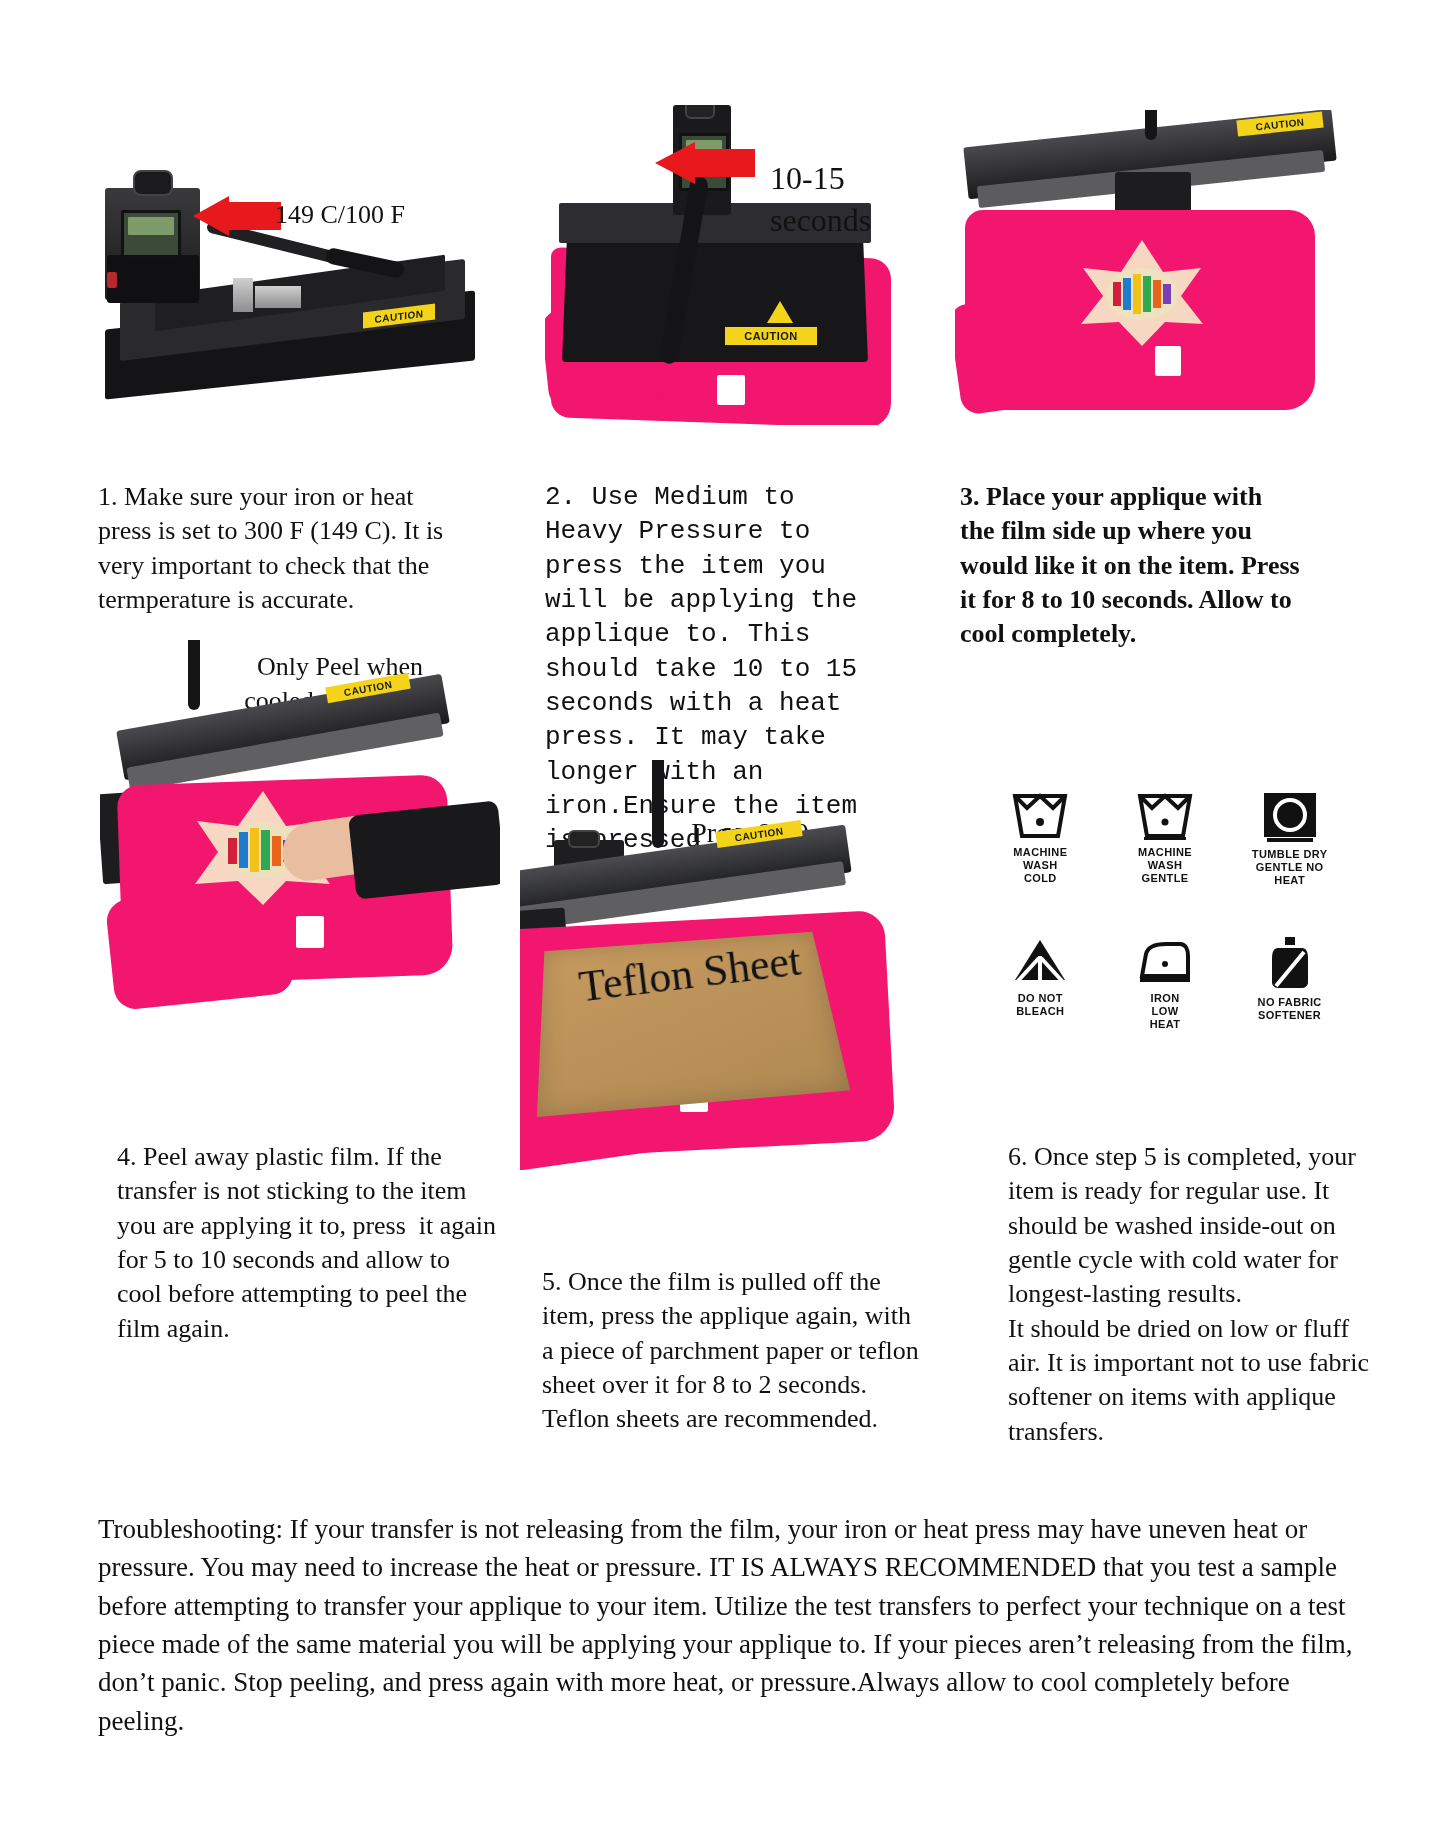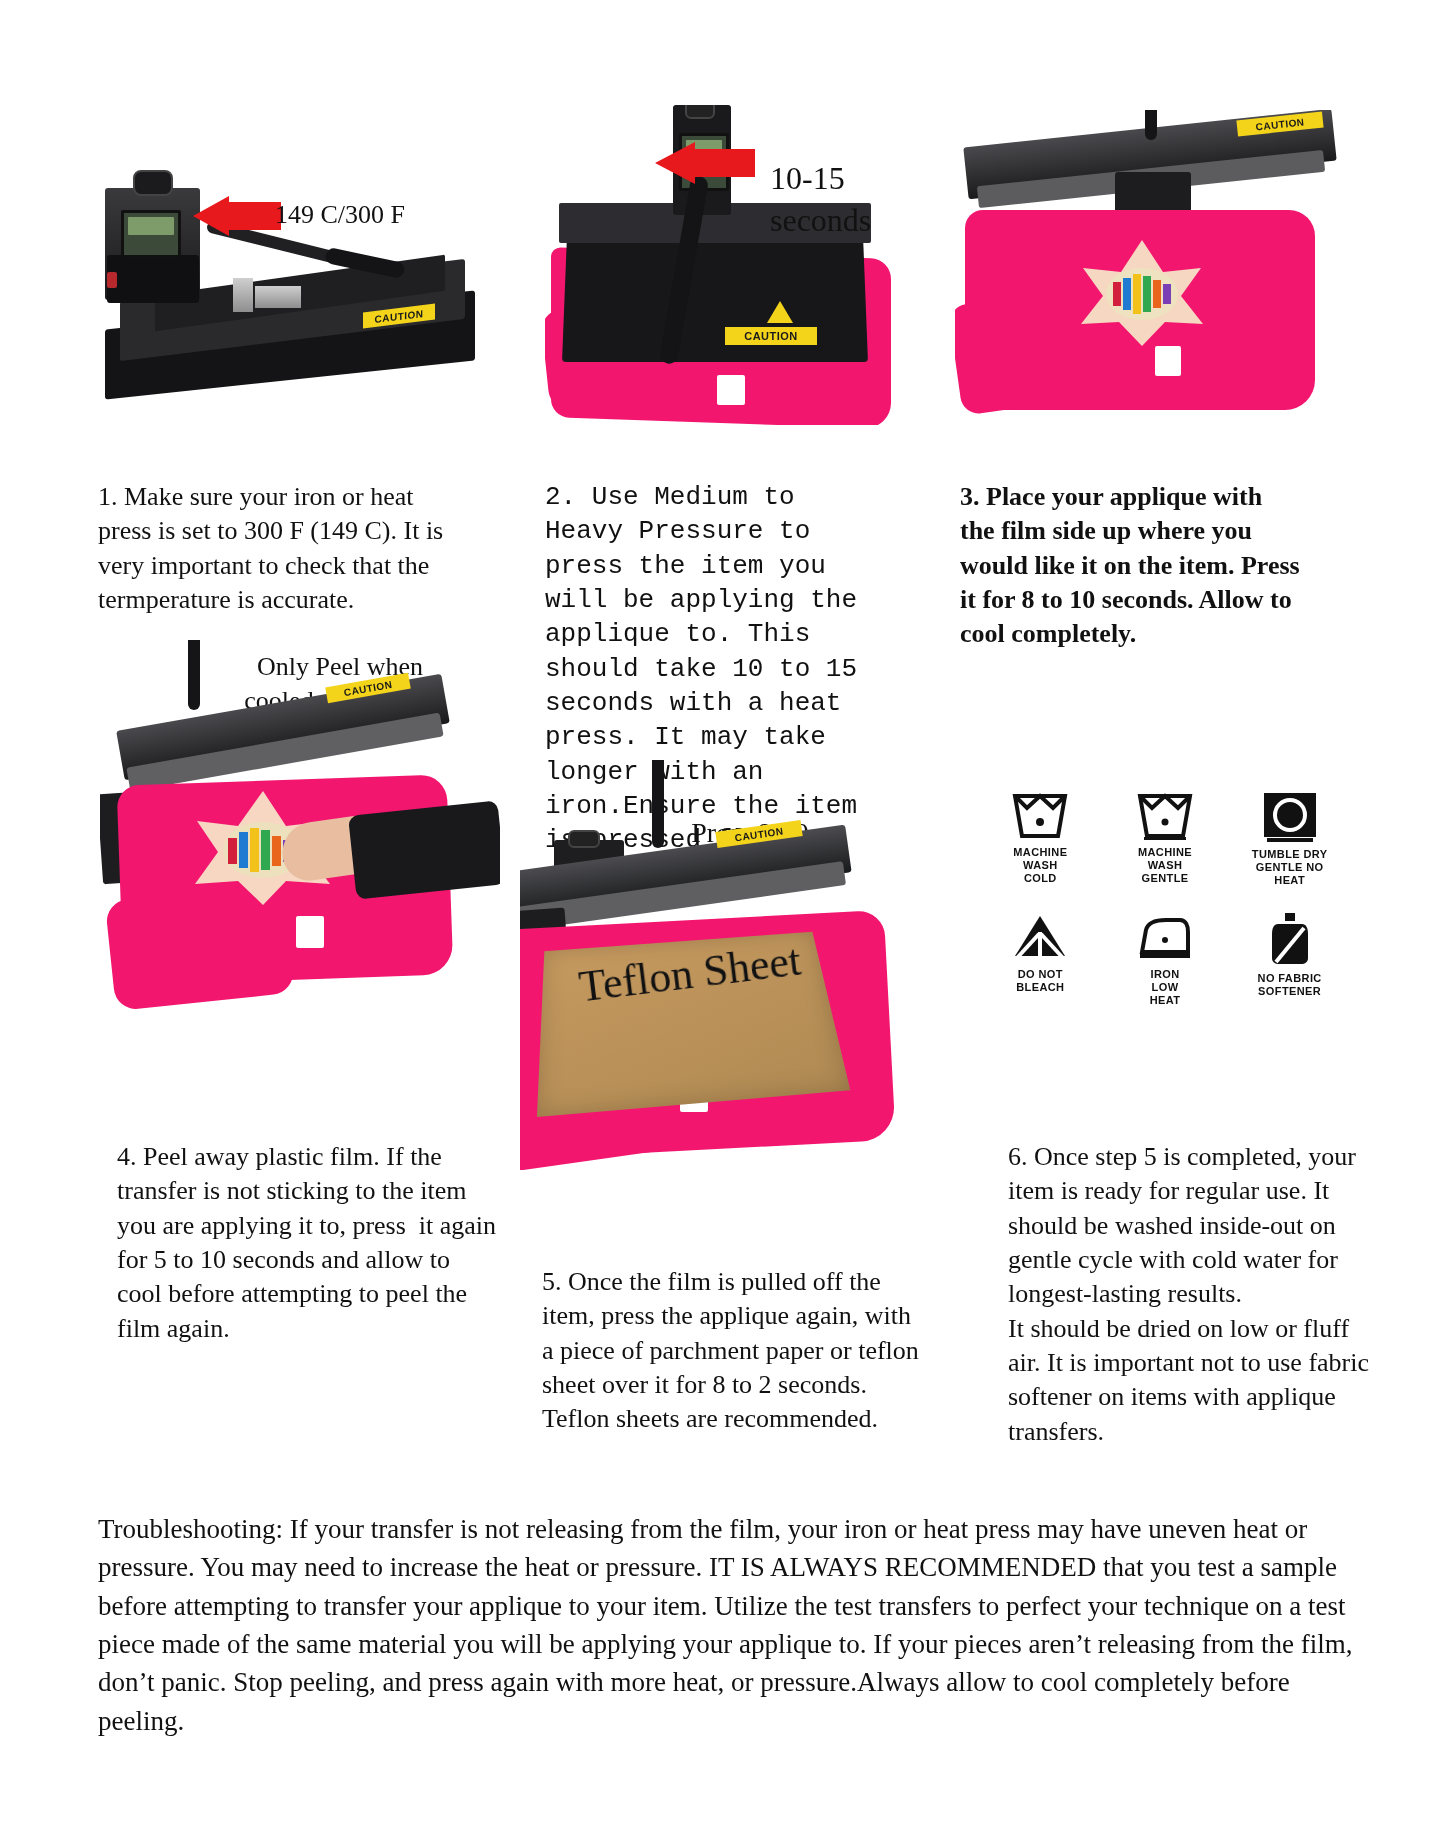--- a/index.html
+++ b/index.html
@@ -136,21 +136,21 @@
 
   
   .care-grid {
     position: absolute;
     left: 985px;
     top: 790px;
     width: 360px;
     display: grid;
     grid-template-columns: repeat(3, 1fr);
     grid-template-rows: repeat(2, 120px);
-    gap: 2px 14px;
+    gap: 26px 14px;
   }
   .care-cell {
     display: flex;
     flex-direction: column;
     align-items: center;
     justify-content: flex-start;
   }
   .care-label {
     margin-top: 6px;
     font-family: "Liberation Sans", sans-serif;
@@ -201,21 +201,21 @@
     <div class="press-silver" style="left:160px; top:126px; width:46px; height:22px;"></div>
 
     <div class="caution" style="left:268px; top:148px; width:72px; height:16px; font-size:10px; transform:skewY(-7deg);">CAUTION</div>
 
     <div style="position:absolute; left:12px; top:112px; width:10px; height:16px; background:#b8282c; border-radius:2px;"></div>
   </div>
 
   <svg class="arrow" style="left:193px; top:196px;" width="88" height="40" viewBox="0 0 88 40">
     <polygon points="88,6 88,34 36,34 36,40 0,20 36,0 36,6" fill="#e8191c"></polygon>
   </svg>
-  <div class="callout" style="left:275px; top:198px; width:190px; text-align:left;">149 C/300 F</div>
+  <div class="callout" style="left:275px; top:198px; width:190px; text-align:left;">149 C/100 F</div>
 
   <div class="photo" style="left:545px; top:105px; width:360px; height:320px;">
 
     <div class="shirt" style="left:6px; top:148px; width:340px; height:170px; border-radius:10px 20px 26px 18px; transform:skewY(2deg);"></div>
     <div class="shirt" style="left:0px; top:200px; width:120px; height:100px; border-radius:20px; transform:rotate(-6deg);"></div>
     <div class="shirt-tag" style="left:172px; top:270px; width:28px; height:30px;"></div>
 
     <div class="press-base" style="left:20px; top:106px; width:300px; height:150px; background:#17171a; border-radius:4px; transform:perspective(400px) rotateX(6deg);"></div>
     <div class="press-plate" style="left:14px; top:98px; width:312px; height:40px; background:#2d2d31;"></div>
 

